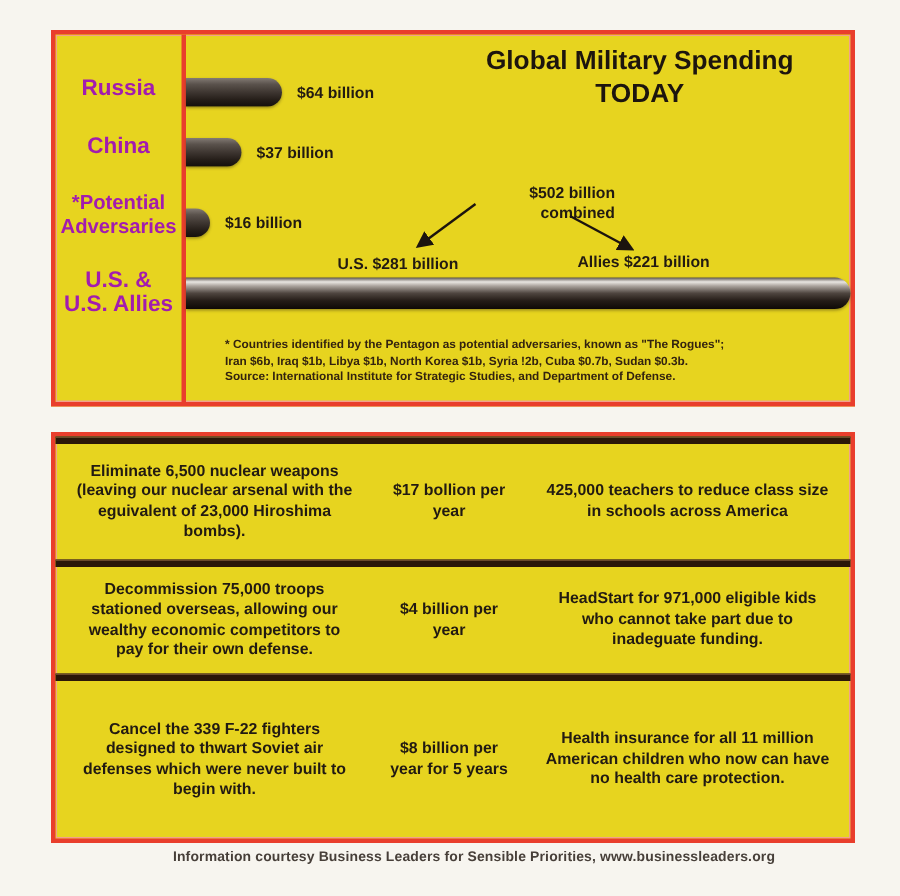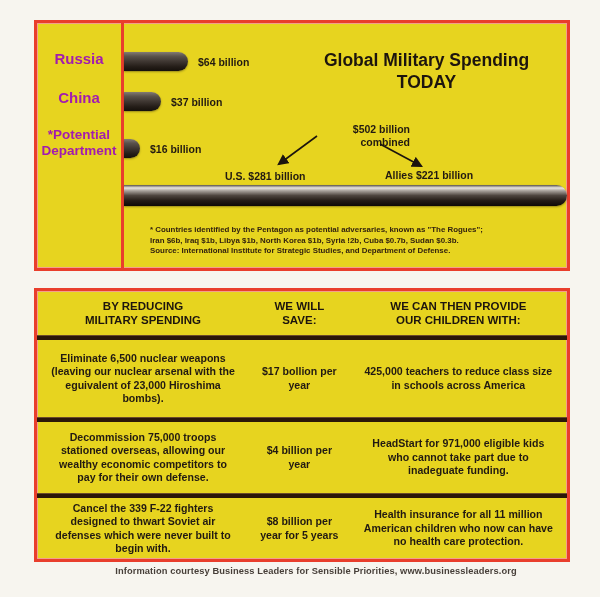--- a/index.html
+++ b/index.html
@@ -22,21 +22,21 @@
     position:absolute;left:0;top:0;width:84px;height:100%;
     border-right:3px solid #e93e2c;
   }
   .cat-label{
     position:absolute;left:0;width:84px;text-align:center;
     font-weight:bold;color:#a21caf;font-size:15px;line-height:16px;
   }
   .chart-area{position:absolute;left:87px;top:0;right:0;height:100%;}
   .chart-title{
     position:absolute;left:170px;right:8px;top:6px;text-align:center;
-    font-weight:bold;color:#1d150e;font-size:17.5px;line-height:22px;margin-top:20px;
+    font-weight:bold;color:#1d150e;font-size:17.5px;line-height:22px;
   }
   .bar{
     position:absolute;left:0;height:19px;border-radius:0 10px 10px 0;
     background:linear-gradient(180deg,#837b74 0%,#5a524c 22%,#3e3631 50%,#241d18 78%,#15100c 100%);
     box-shadow:0 1px 2px rgba(60,50,20,.45);
   }
   #bar-3{
     height:21px;border-radius:0 11px 11px 0;
     background:linear-gradient(180deg,#57504a 0%,#e9e6e2 14%,#aaa39d 27%,#4e453f 50%,#241c17 74%,#0e0906 100%);
   }
@@ -77,21 +77,25 @@
 </head>
 <body>
 
 <div class="panel" id="top-panel">
 
   <div class="label-col">
     <div class="cat-label" style="top:28px;">Russia</div>
     <div class="cat-label" style="top:67px;">China</div>
     <div class="cat-label" style="top:104px;font-size:13.5px;">
       <div>*Potential</div>
-      <div>Department</div>
+      <div>Adversaries</div>
+    </div>
+    <div class="cat-label" style="top:156px;">
+      <div>U.S. &amp;</div>
+      <div>U.S. Allies</div>
     </div>
   </div>
 
   <div class="chart-area">
 
     <div class="chart-title">
       <div>Global Military Spending</div>
       <div>TODAY</div>
     </div>
 
@@ -127,34 +131,20 @@
       <div>Iran $6b, Iraq $1b, Libya $1b, North Korea $1b, Syria !2b, Cuba $0.7b, Sudan $0.3b.</div>
       <div>Source: International Institute for Strategic Studies, and Department of Defense.</div>
     </div>
 
   </div>
 </div>
 
 <div class="panel" id="bottom-panel">
   <div class="t-grid">
 
-    <div class="t-row header">
-      <div class="cell c0">
-        <div>BY REDUCING</div>
-        <div>MILITARY SPENDING</div>
-      </div>
-      <div class="cell c1">
-        <div>WE WILL</div>
-        <div>SAVE:</div>
-      </div>
-      <div class="cell c2">
-        <div>WE CAN THEN PROVIDE</div>
-        <div>OUR CHILDREN WITH:</div>
-      </div>
-    </div>
 
     <div class="t-sep"></div>
 
     <div class="t-row r0">
       <div class="cell c0">Eliminate 6,500 nuclear weapons (leaving our nuclear arsenal with the eguivalent of 23,000 Hiroshima bombs).</div>
       <div class="cell c1">$17 bollion per year</div>
       <div class="cell c2">425,000 teachers to reduce class size in schools across America</div>
     </div>
 
     <div class="t-sep"></div>

